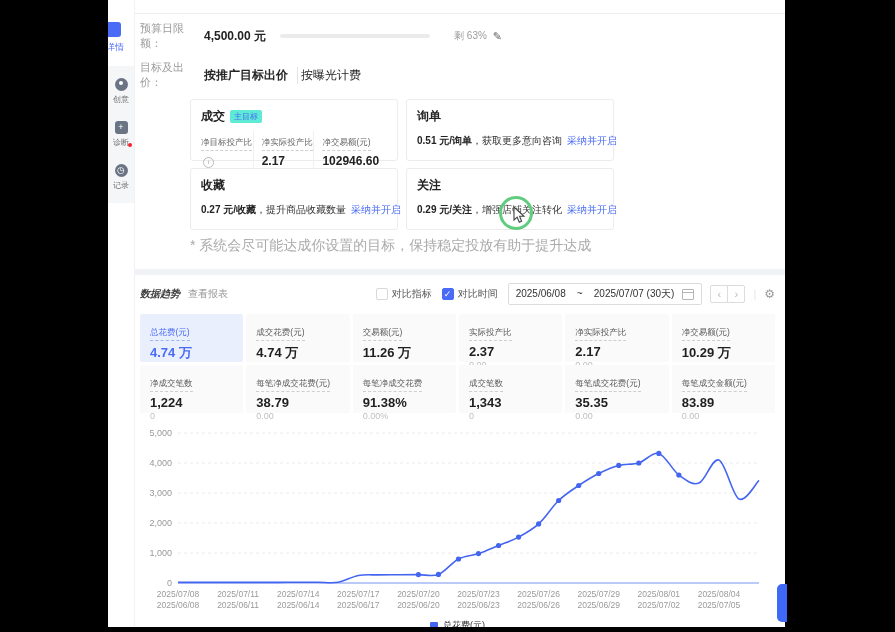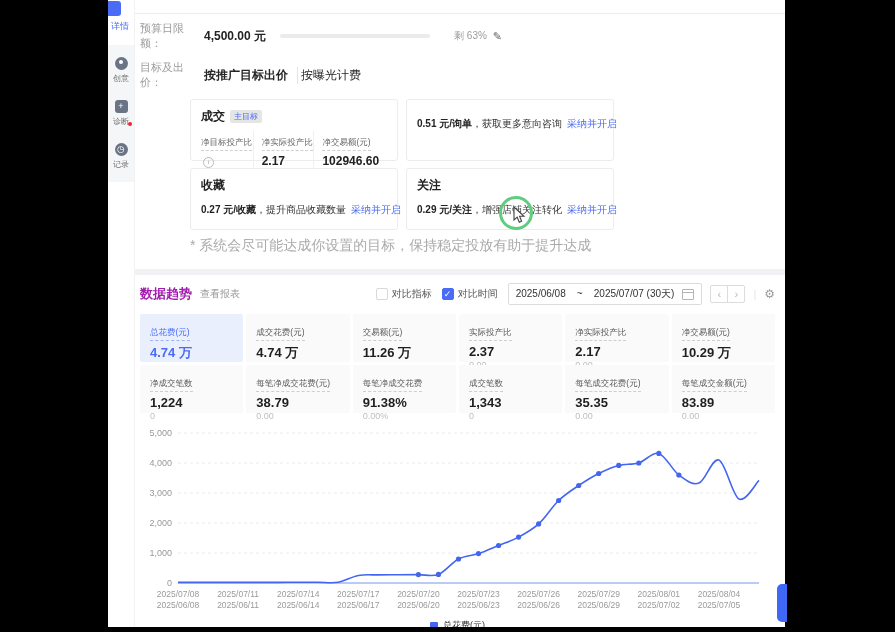--- a/index.html
+++ b/index.html
@@ -1,21 +1,21 @@
 <!DOCTYPE html>
 <html><head>
 <meta charset="utf-8">
 <style>
   html,body{margin:0;padding:0;background:#000;}
   body{width:895px;height:632px;overflow:hidden;font-family:"Liberation Sans","DejaVu Sans",sans-serif;}
   .stage{position:relative;width:895px;height:632px;background:#000;}
   .content{position:absolute;left:108px;top:0;width:677px;height:627px;background:#fff;display:flex;overflow:hidden;}
 
   
-  .sidebar{width:27px;flex:none;position:relative;border-right:1px solid #f2f2f2;padding-top:1px;box-sizing:border-box;text-align:center;}
+  .sidebar{width:27px;flex:none;position:relative;border-right:1px solid #f2f2f2;padding-top:22px;box-sizing:border-box;}
   .sb-badge{width:15px;height:15px;background:#4a6bf5;border-radius:3px;margin-left:-2px;}
   .sb-active-label{font-size:9px;color:#4a6bf5;margin:4px 0 0 -2px;white-space:nowrap;}
   .sb-panel{background:#f5f6f8;margin-top:12px;padding:12px 0;display:flex;flex-direction:column;gap:16px;align-items:center;}
   .sb-item{display:flex;flex-direction:column;align-items:center;position:relative;}
   .sb-ico{width:13px;height:13px;background:#6b7485;border-radius:50%;position:relative;}
   .sb-ico.square{border-radius:3px;}
   .sb-ico.bulb::after{content:"";position:absolute;left:4.5px;top:3px;width:4px;height:4px;background:#fff;border-radius:50%;}
   .sb-ico.square::after{content:"+";position:absolute;left:0;top:0;width:13px;height:13px;color:#fff;font-size:9px;line-height:13px;text-align:center;}
   .sb-ico.clock::after{content:"◷";position:absolute;left:0;top:0;width:13px;height:13px;color:#fff;font-size:9px;line-height:13px;text-align:center;}
   .sb-lbl{font-size:8px;color:#777;margin-top:3px;white-space:nowrap;}
@@ -34,36 +34,36 @@
   .remaining{color:#9b9b9b;font-size:10px;margin-left:24px;}
   .edit-ic{color:#666;font-size:11px;margin-left:6px;cursor:pointer;}
 
   .bidding-row{margin-top:9px;}
   .bid-tab{font-size:12px;color:#262626;font-weight:bold;font-family:Liberation Mono, monospace;}
   .bid-tab.alt{font-weight:normal;margin-left:9px;padding-left:3px;border-left:1px solid #e5e5e5;}
 
   .goal-grid{margin:9px 12px 0 50px;width:424px;display:grid;grid-template-columns:208px 208px;gap:7px 8px;}
   .goal-card{border:1px solid #ececec;border-radius:3px;height:62px;padding:8px 10px;box-sizing:border-box;background:#fff;}
   .gc-title{font-size:12px;font-weight:bold;color:#222;display:flex;align-items:center;gap:5px;}
-  .gc-badge{background:#e5e5e5;color:#4a6bf5;font-size:8px;font-weight:normal;padding:1px 4px;border-radius:2px;}
+  .gc-badge{background:#5eead4;color:#4a6bf5;font-size:8px;font-weight:normal;padding:1px 4px;border-radius:2px;}
   .gm-row{display:flex;margin-top:6px;}
   .gm{flex:1;padding-left:8px;border-left:1px solid #f0f0f0;}
   .gm:first-child{border-left:none;padding-left:0;}
   .gm-label{font-size:8.5px;color:#666;border-bottom:1px dashed #d0d0d0;display:inline-block;padding-bottom:1px;white-space:nowrap;}
   .gm-value{font-size:12px;font-weight:bold;color:#222;margin-top:3px;white-space:nowrap;}
   .info-ic{display:inline-block;width:9px;height:9px;border:1px solid #bbb;border-radius:50%;font-size:6px;color:#999;text-align:center;line-height:9px;vertical-align:1px;margin-left:2px;}
   .gc-desc{font-size:10px;color:#333;margin-top:9px;white-space:nowrap;}
   .gc-price{font-weight:bold;color:#222;}
   .gc-action{color:#4a6bf5;margin-left:5px;cursor:pointer;}
 
   .goal-note{margin:7px 0 0 50px;font-size:14px;color:#aaa;}
   .section-gap{height:6px;background:#f0f2f5;margin:14px -10px 0 -5px;}
 
   .trend-header{margin-top:8px;display:flex;align-items:center;}
-  .trend-title{font-size:13px;font-weight:bold;color:#a21caf;}
+  .trend-title{font-size:10px;font-weight:bold;color:#404040;font-style:italic;}
   .report-link{font-size:10px;color:#999;margin-left:8px;cursor:pointer;}
   .spacer{flex:1;}
   .cb{width:12px;height:12px;border:1px solid #d9d9d9;border-radius:2px;background:#fff;box-sizing:border-box;flex:none;cursor:pointer;}
   .cb.checked{background:#4a6bf5;border-color:#4a6bf5;color:#fff;font-size:9px;line-height:11px;text-align:center;}
   .cb-label{font-size:10px;color:#555;margin:0 10px 0 4px;}
   .date-box{display:flex;align-items:center;border:1px solid #dcdcdc;border-radius:2px;padding:3px 7px;cursor:pointer;}
   .date-text{font-size:10px;color:#333;white-space:pre;}
   .cal{width:10px;height:9px;border:1px solid #b5b5b5;border-radius:1px;position:relative;margin-left:8px;}
   .cal::before{content:"";position:absolute;top:2px;left:0;right:0;border-top:1px solid #b5b5b5;}
   .nav-group{display:flex;margin-left:8px;}
@@ -153,20 +153,23 @@
               <div class="gm-value">2.17</div>
             </div>
             <div class="gm" style="flex:1.25">
               <span class="gm-label">净交易额(元)</span>
               <div class="gm-value">102946.60</div>
             </div>
           </div>
         </div>
 
         <div class="goal-card">
+          <div class="gc-title">
+              <span>询单</span>
+            </div>
           <div class="gc-desc">
             <span class="gc-price">0.51 元/询单</span><span>，获取更多意向咨询</span><span class="gc-action">采纳并开启</span>
           </div>
         </div>
 
         <div class="goal-card">
           <div class="gc-title">
               <span>收藏</span>
             </div>
           <div class="gc-desc">

